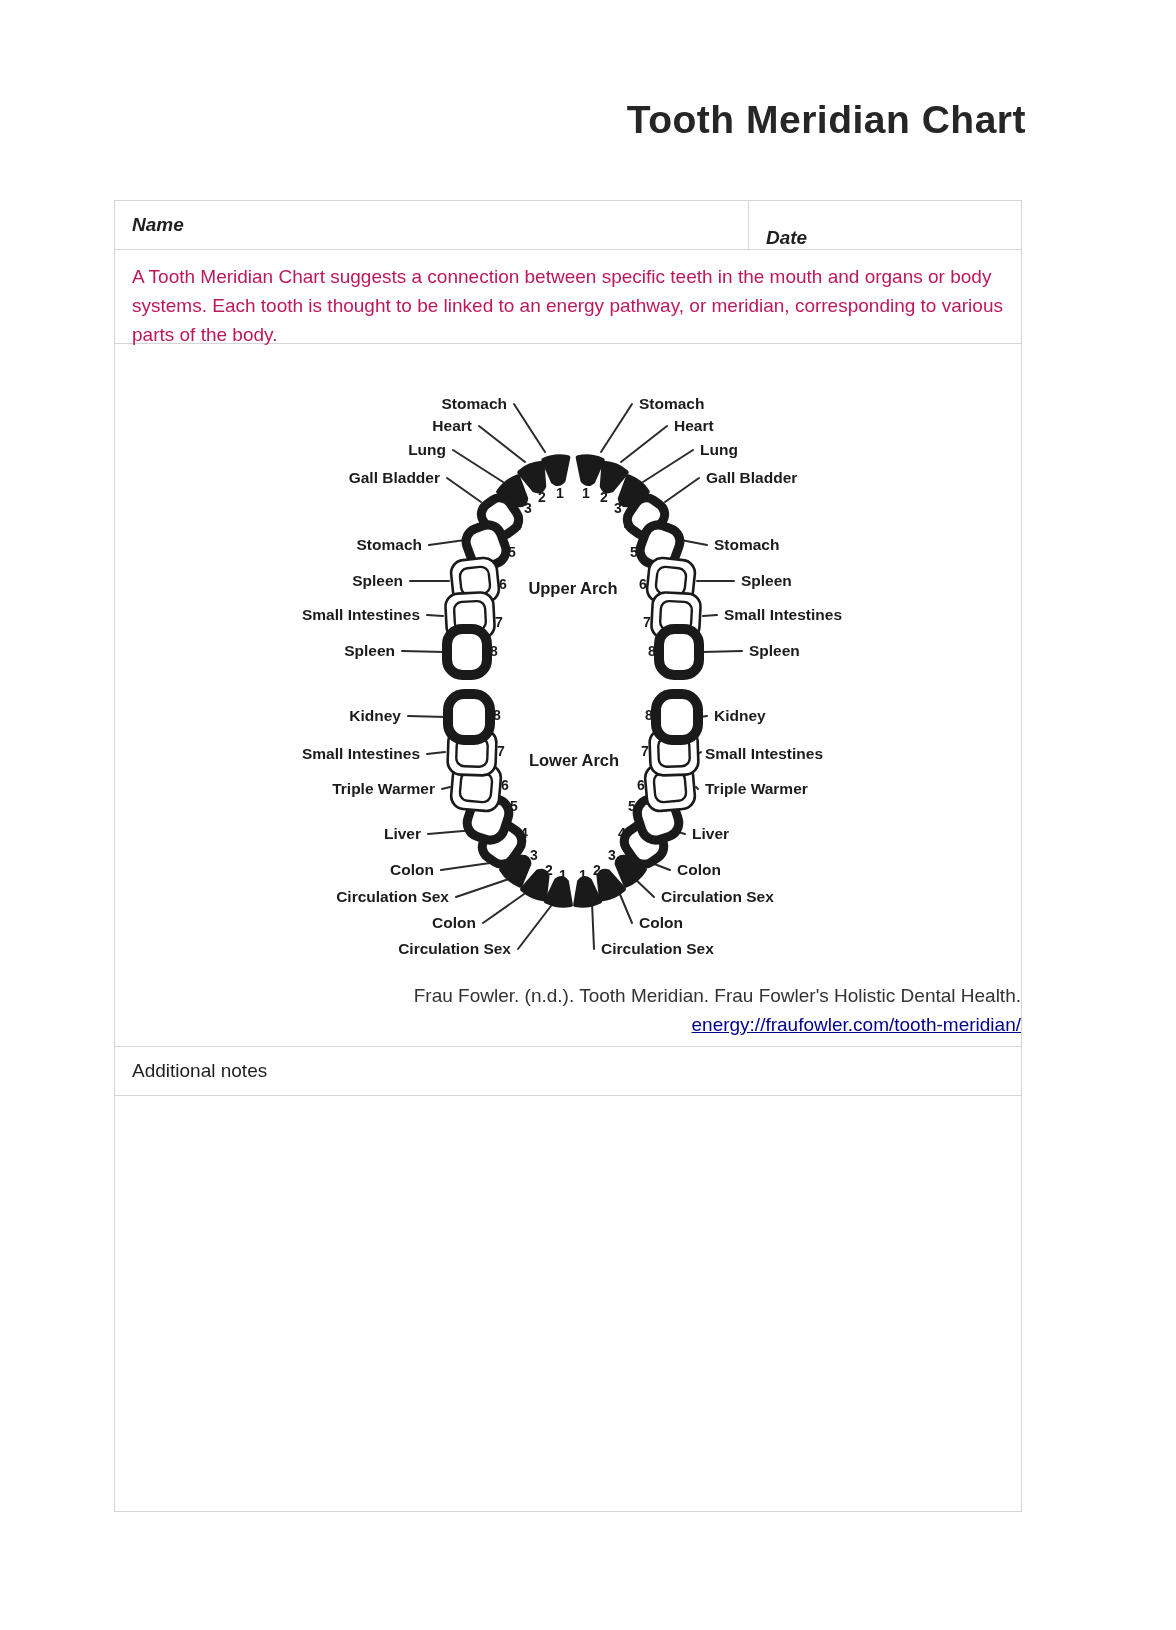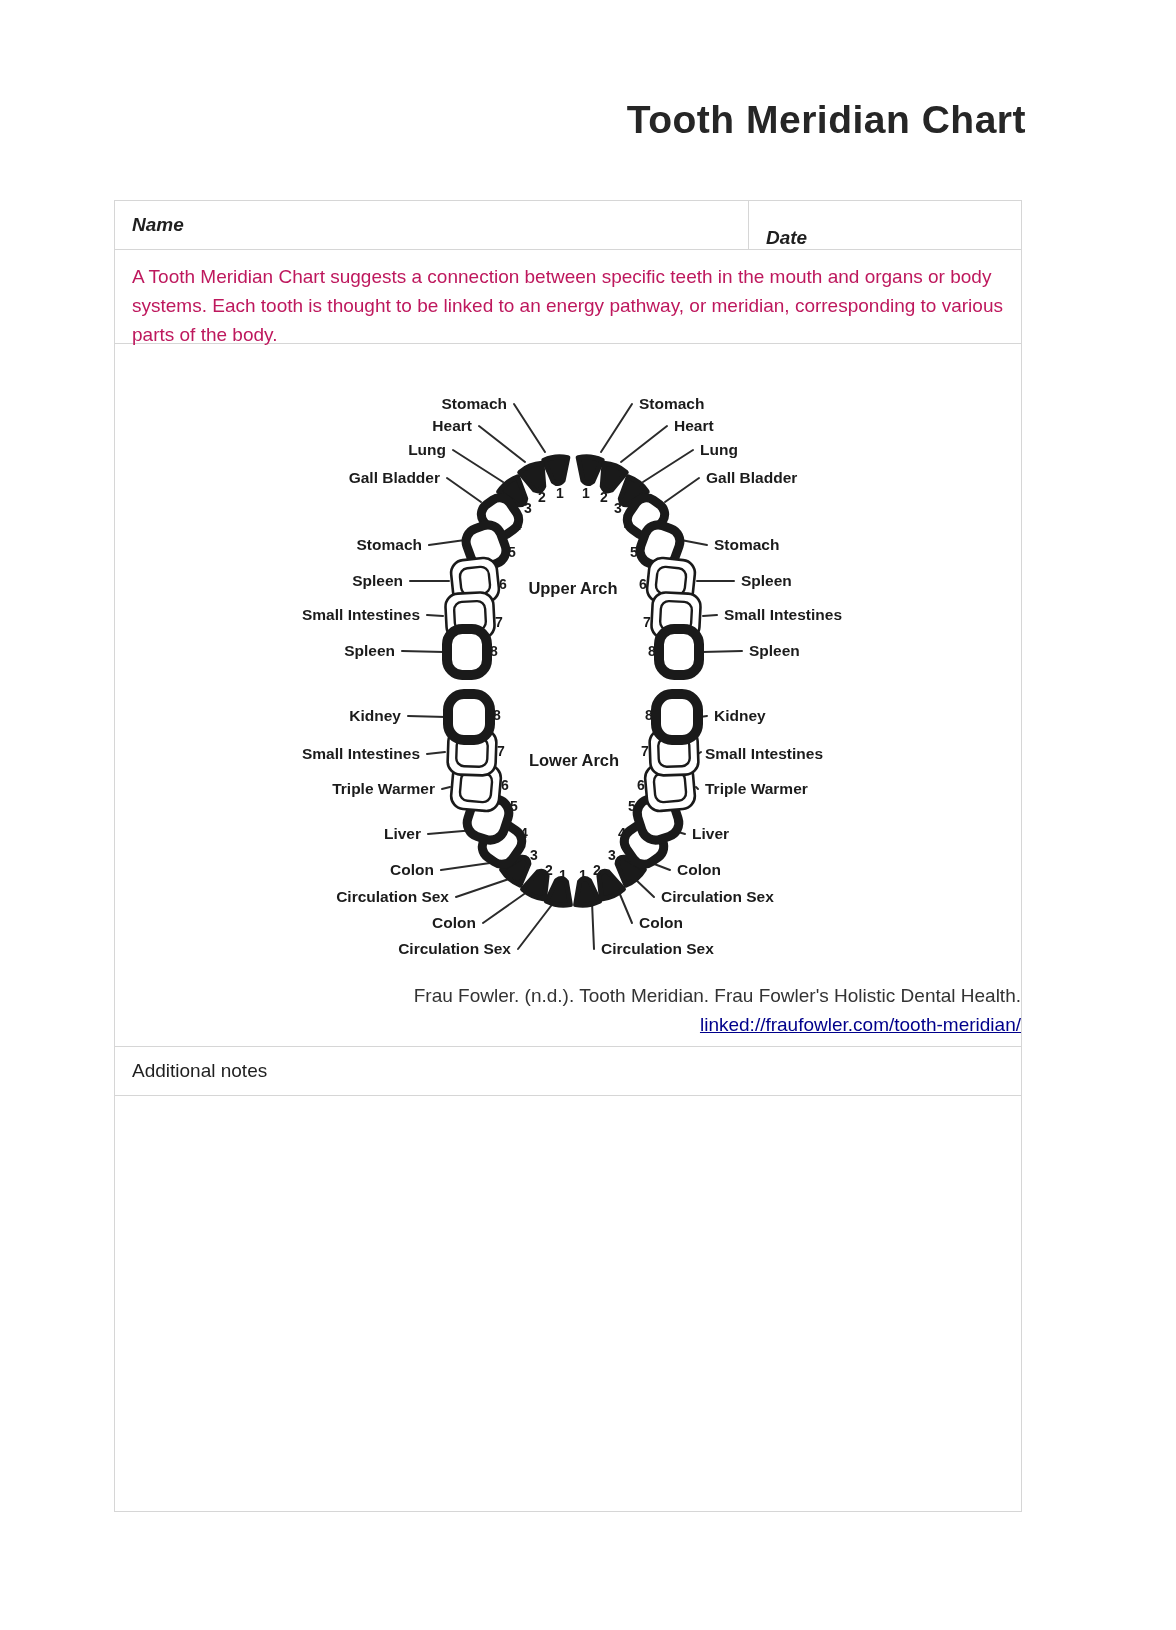--- a/index.html
+++ b/index.html
@@ -246,21 +246,21 @@
           <text x="483" y="449" text-anchor="start" font-size="15.5" font-weight="bold" fill="#1b1b1b">Liver</text>
           <text x="468" y="485" text-anchor="start" font-size="15.5" font-weight="bold" fill="#1b1b1b">Colon</text>
           <text x="452" y="512" text-anchor="start" font-size="15.5" font-weight="bold" fill="#1b1b1b">Circulation Sex</text>
           <text x="430" y="538" text-anchor="start" font-size="15.5" font-weight="bold" fill="#1b1b1b">Colon</text>
           <text x="392" y="564" text-anchor="start" font-size="15.5" font-weight="bold" fill="#1b1b1b">Circulation Sex</text>
           <text x="364" y="204" text-anchor="middle" font-size="16.5" font-weight="bold" fill="#1b1b1b">Upper Arch</text>
           <text x="365" y="376" text-anchor="middle" font-size="16.5" font-weight="bold" fill="#1b1b1b">Lower Arch</text>
         </svg>
       <div class="citation">
         <div>Frau Fowler. (n.d.). Tooth Meridian. Frau Fowler's Holistic Dental Health.</div>
-        <a href="#">linked://fraufowler.com/tooth-meridian/</a>
+        <a href="#">energy://fraufowler.com/tooth-meridian/</a>
       </div>
     </div>
 
     <div class="row row-notes-head">
       <span>Additional notes</span>
     </div>
     <div class="row row-notes-body"></div>
   </div>
 </div>
 

